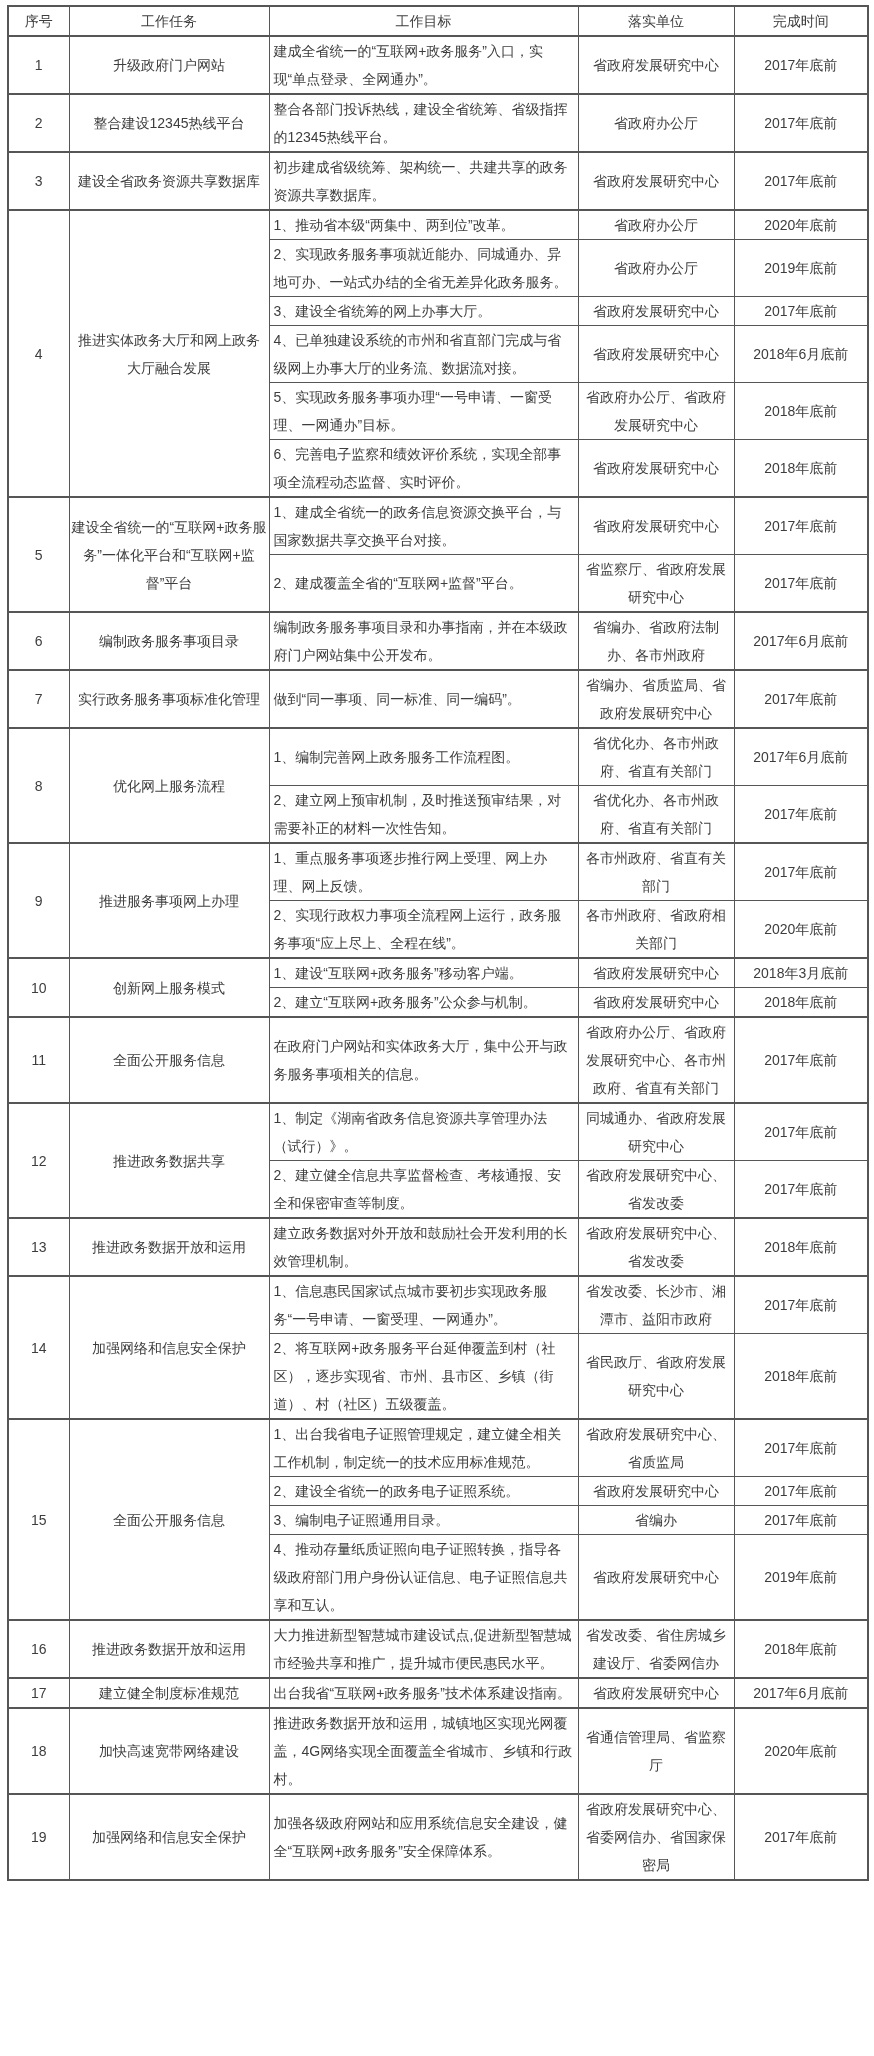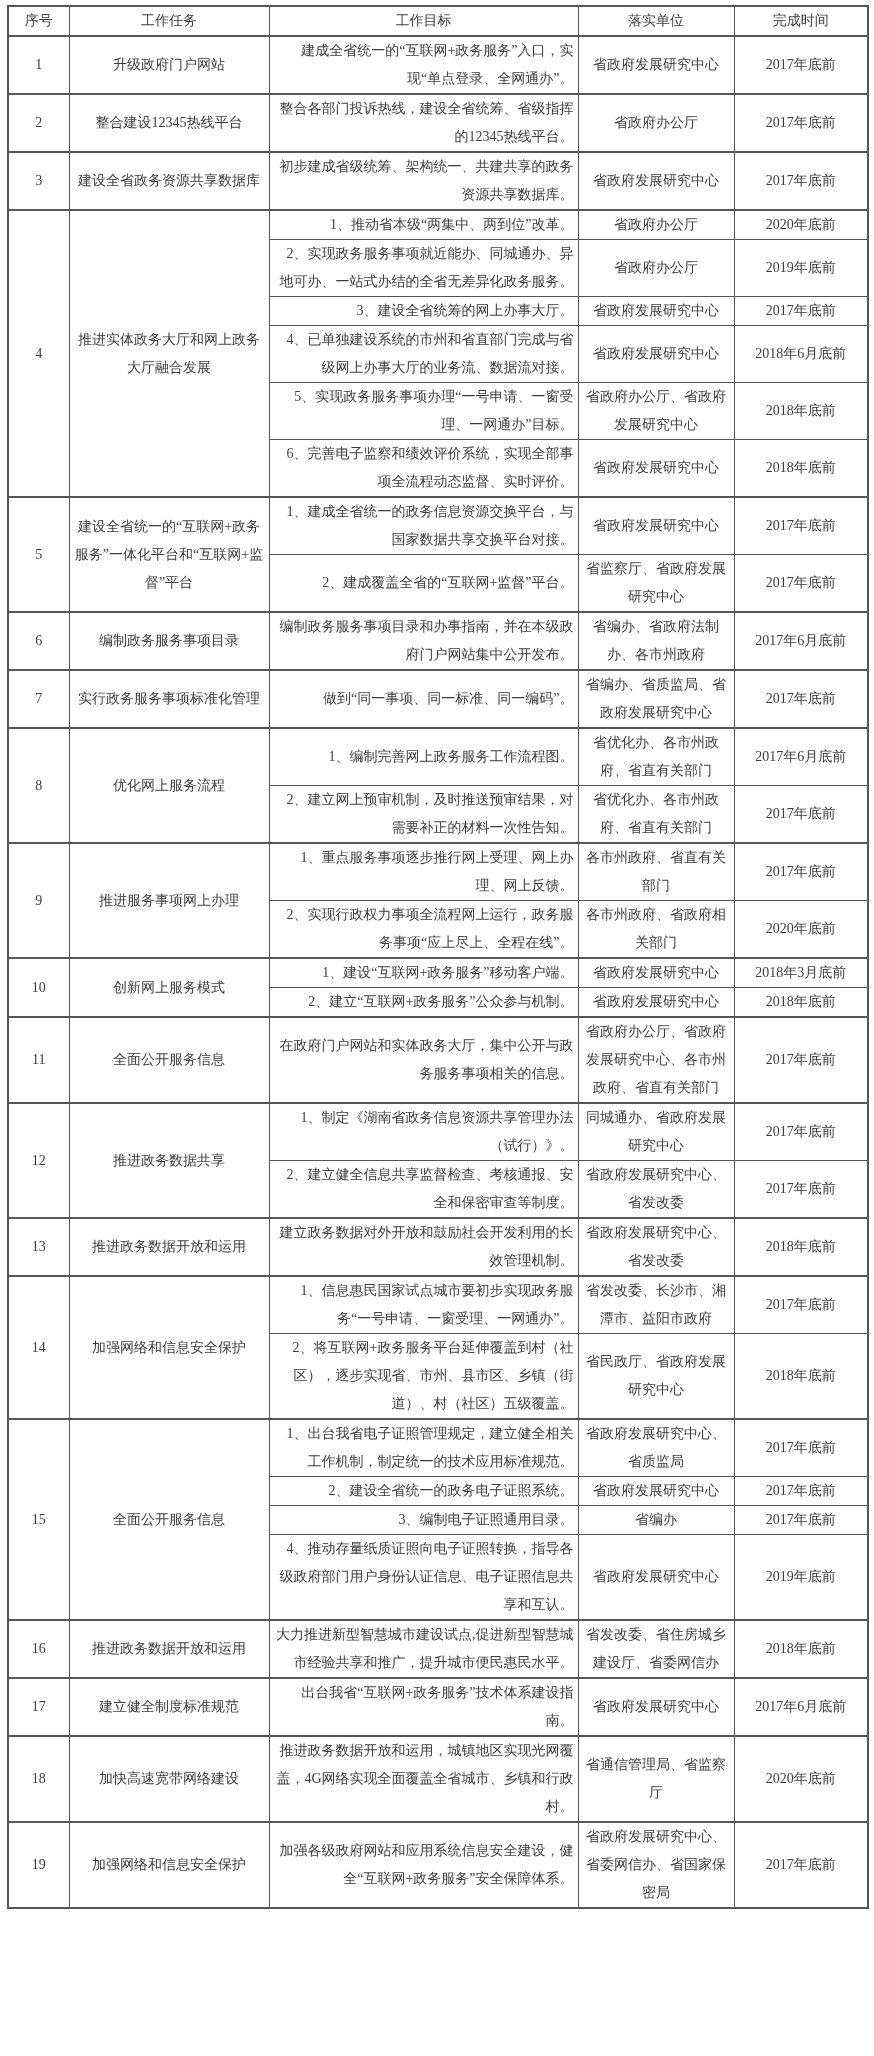--- a/index.html
+++ b/index.html
@@ -4,21 +4,21 @@
 <style>
   html, body {
     margin: 0;
     padding: 0;
     background: #ffffff;
   }
   .page {
     width: 858px;
     box-sizing: border-box;
     padding: 5px 7px 6px 7px;
-    font-family: Liberation Serif, serif;
+    font-family: Liberation Sans, sans-serif;
   }
   table.plan {
     border-collapse: collapse;
     table-layout: fixed;
     width: 860px;
     font-size: 14px;
     color: #3d3d3d;
     border: 2px solid #565656;
   }
   table.plan th,
@@ -29,21 +29,21 @@
     text-align: center;
     vertical-align: middle;
     font-weight: normal;
     word-break: break-all;
     overflow: hidden;
   }
   table.plan thead th {
     height: 28px;
   }
   table.plan td.col-goal {
-    text-align: right;
+    text-align: left;
     padding: 0 4px;
   }
   table.plan td.col-time {
     white-space: nowrap;
   }
   table.plan tr.group-first th,
   table.plan tr.group-first td {
     border-top: 2px solid #565656;
   }
 </style>

